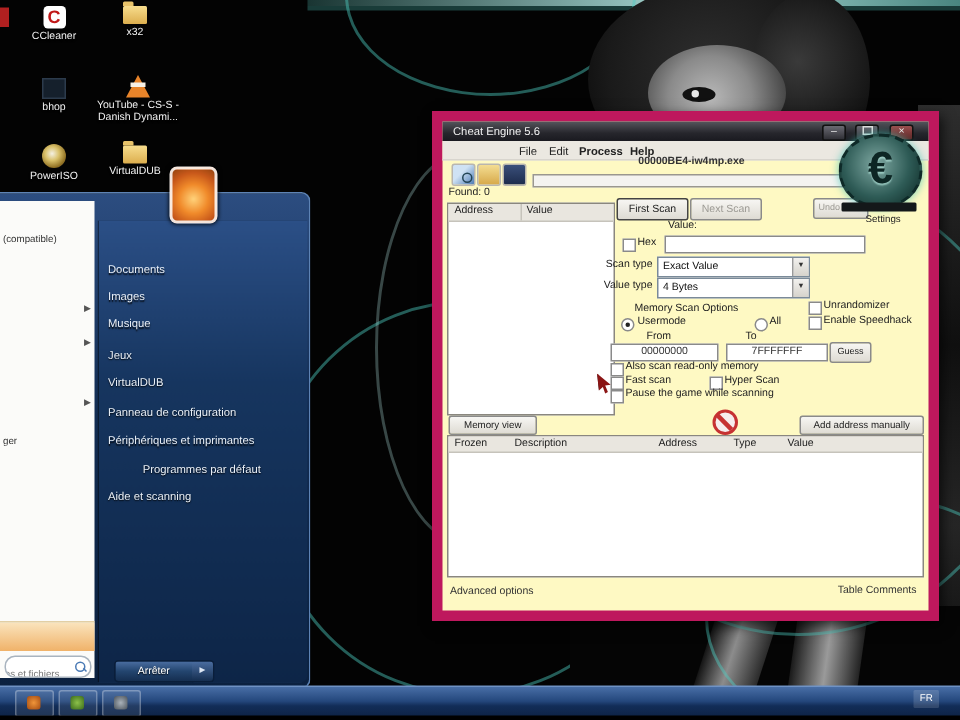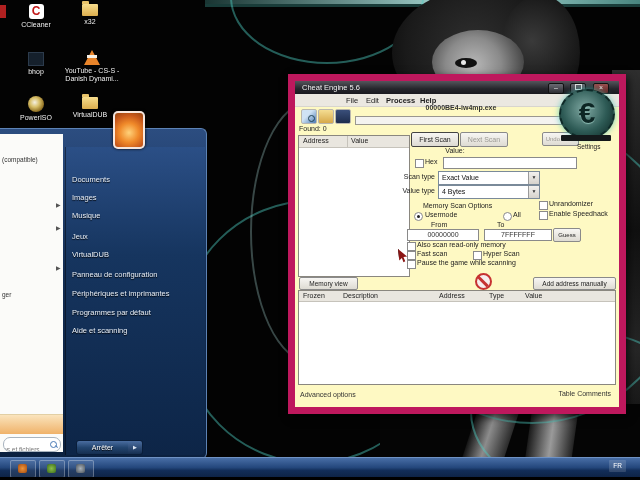--- a/index.html
+++ b/index.html
@@ -212,21 +212,21 @@
   </div>
   <div class="abs sm-right"></div>
   <div class="abs avatar"></div>
   <div class="abs sm-item" style="top:174px;">Documents</div>
   <div class="abs sm-item" style="top:192px;">Images</div>
   <div class="abs sm-item" style="top:210px;">Musique</div>
   <div class="abs sm-item" style="top:231px;">Jeux</div>
   <div class="abs sm-item" style="top:249px;">VirtualDUB</div>
   <div class="abs sm-item" style="top:269px;">Panneau de configuration</div>
   <div class="abs sm-item" style="top:288px;">Périphériques et imprimantes</div>
-  <div class="abs sm-item" style="top:307px;">Programmes par défaut</div>
+  <div class="abs sm-item" style="top:307px;text-align:center;">Programmes par défaut</div>
   <div class="abs sm-item" style="top:325px;">Aide et scanning</div>
   <div class="abs shutdown">Arrêter</div>
   <div class="abs shutdown-arrow">▶</div>
 
   <div class="abs taskbar"></div>
   <div class="abs tb-btn" style="left:10px;">
     <i class="tb-ic" style="background:radial-gradient(circle,#f0953a,#a34a10);"></i>
     </div>
   <div class="abs tb-btn" style="left:39px;">
     <i class="tb-ic" style="background:radial-gradient(circle,#8cc04a,#3a6a1a);"></i>

